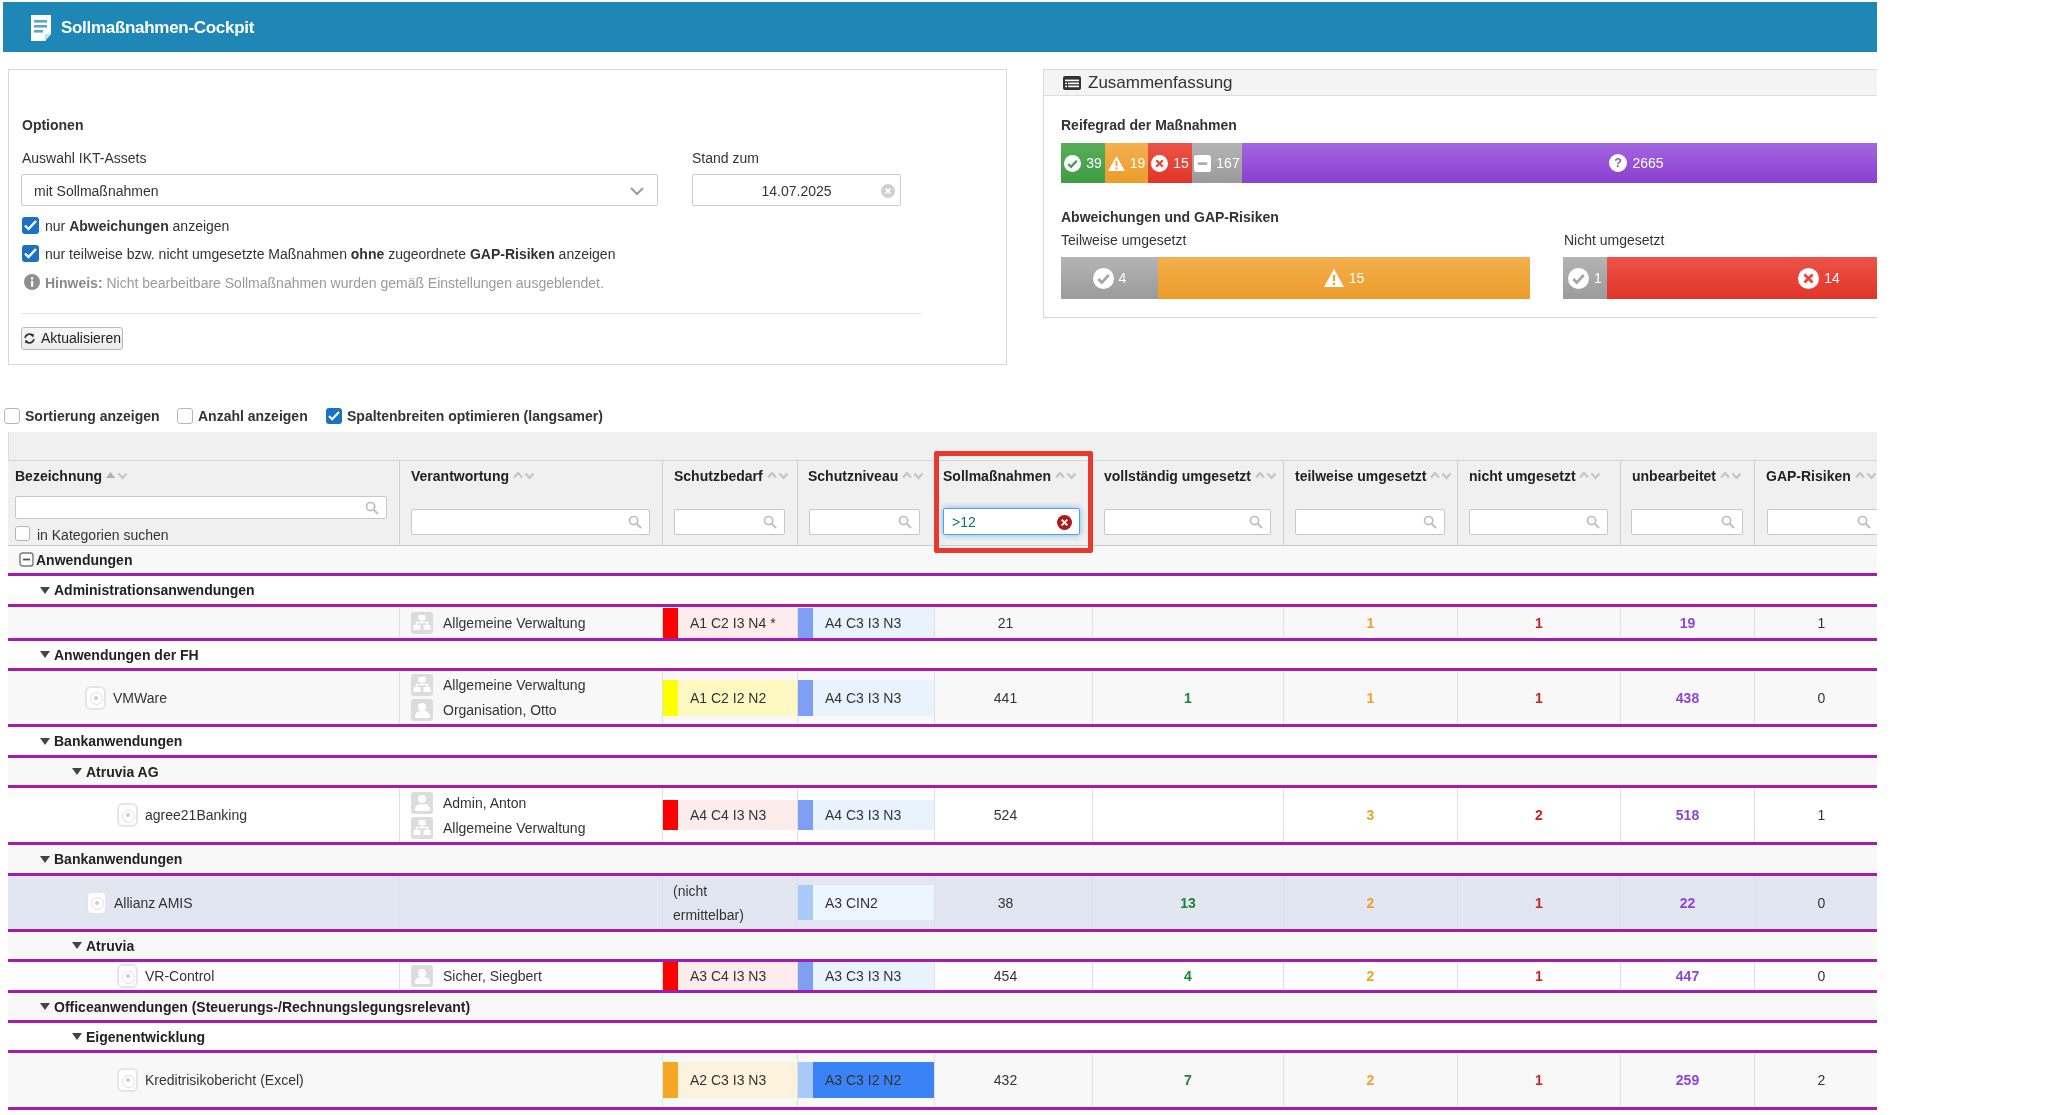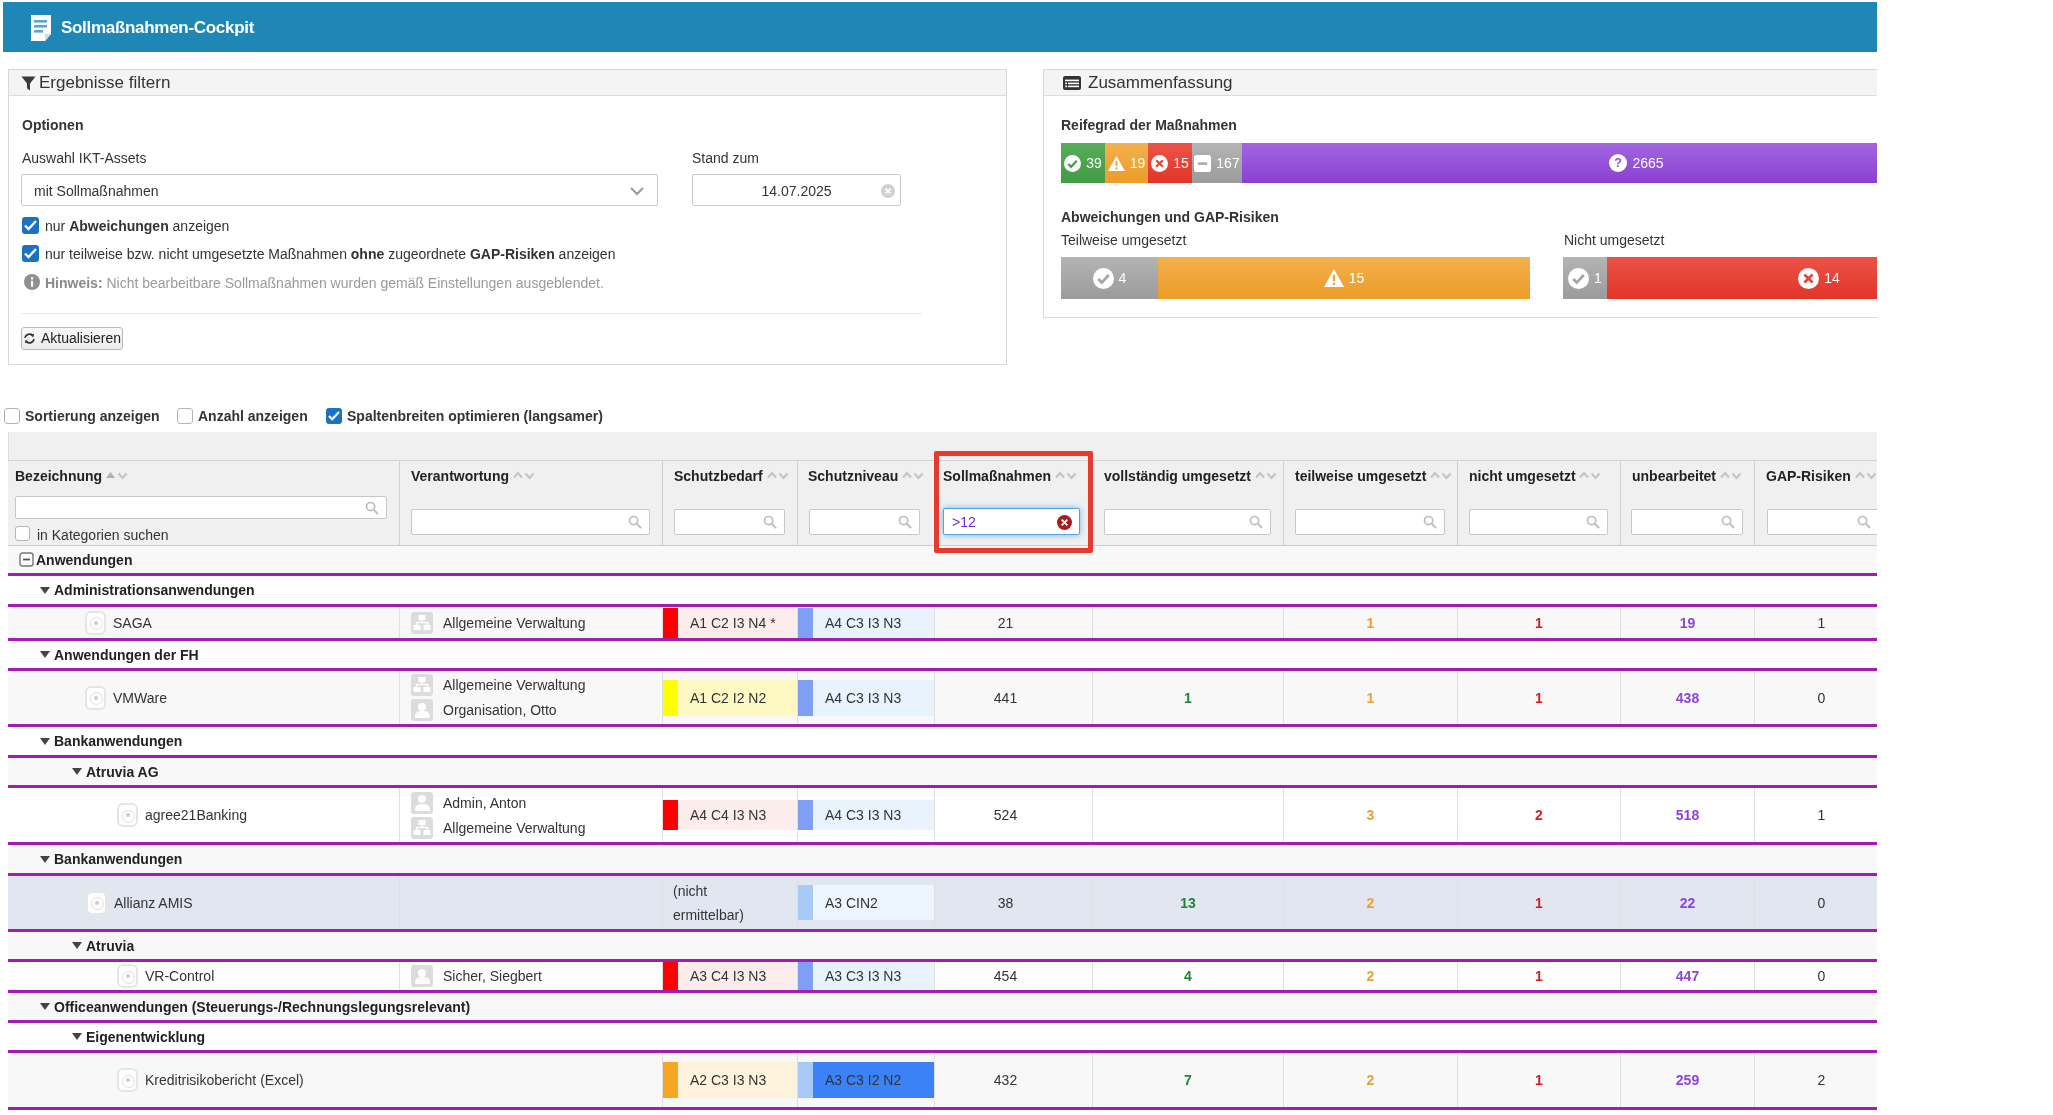--- a/index.html
+++ b/index.html
@@ -88,26 +88,20 @@
       <rect x="4" y="15" width="9" height="2.6" fill="#5aa7c8"></rect>
     </svg>
     <div class="title">Sollmaßnahmen-Cockpit</div>
     <div id="helpbtn">?</div>
     <div id="extras">Extras <span style="display:inline-block;width:0;height:0;border-left:5px solid transparent;border-right:5px solid transparent;border-top:6px solid #1e87b5;vertical-align:1px"></span></div>
     <div id="closebtn">
         <span>✖</span>
       </div>
   </div>
   <div id="pfilter" class="panel">
-    <div class="phead">
-      <svg style="position:absolute;left:12px;top:6px" width="15" height="15" viewBox="0 0 15 15">
-          <path d="M0.5 0.5 h14 l-5.5 7 v7 l-3 -2.2 v-4.8 z" fill="#3a3a3a"></path>
-        </svg>
-      <span style="position:absolute;left:30px;top:3px">Ergebnisse filtern</span>
-    </div>
     <div class="lbl b" style="left:13px;top:47px">Optionen</div>
     <div class="lbl" style="left:13px;top:80px">Auswahl IKT-Assets</div>
     <div class="input" style="left:12px;top:104px;width:637px;height:32px">
       <span style="position:absolute;left:12px;top:8px;font-size:14px">mit Sollmaßnahmen</span>
       <svg style="position:absolute;right:13px;top:12px" width="14" height="9" viewBox="0 0 14 9">
           <path d="M1 1 l6 6 l6 -6" fill="none" stroke="#9a9a9a" stroke-width="2"></path>
         </svg>
     </div>
     <div class="lbl" style="left:683px;top:80px">Stand zum</div>
     <div class="input" style="left:683px;top:104px;width:209px;height:32px">
@@ -330,21 +324,21 @@
           <path d="M9.4 9.4 L14 14" stroke="#bdbdbd" stroke-width="2"></path>
         </svg>
       </div>
     <div class="flt" style="left:801px;top:77px;width:111px;height:26px">
         <svg class="mag" width="14" height="14" viewBox="0 0 15 15">
           <circle cx="6" cy="6" r="4.4" fill="none" stroke="#bdbdbd" stroke-width="1.8"></circle>
           <path d="M9.4 9.4 L14 14" stroke="#bdbdbd" stroke-width="2"></path>
         </svg>
       </div>
     <div class="flt" style="left:935px;top:76px;width:137px;height:27px;border:1px solid #58a0dc;box-shadow:0 0 6px rgba(82,168,236,.8)">
-      <span style="position:absolute;left:8px;top:5px;font-size:14px;color:#6d28d9">&gt;12</span>
+      <span style="position:absolute;left:8px;top:5px;font-size:14px;color:#0f766e">&gt;12</span>
       <svg style="position:absolute;right:7px;top:6px" width="15" height="15" viewBox="0 0 16 16">
           <circle cx="8" cy="8" r="8" fill="#a61d1d"></circle>
           <path d="M5 5 l6 6 M11 5 l-6 6" stroke="#fff" stroke-width="2"></path>
         </svg>
     </div>
     <div class="flt" style="left:1096px;top:77px;width:167px;height:26px">
         <svg class="mag" width="14" height="14" viewBox="0 0 15 15">
           <circle cx="6" cy="6" r="4.4" fill="none" stroke="#bdbdbd" stroke-width="1.8"></circle>
           <path d="M9.4 9.4 L14 14" stroke="#bdbdbd" stroke-width="2"></path>
         </svg>
@@ -383,21 +377,20 @@
     <div class="row alt" style="top:114px;height:30px">
       <div class="grp" style="left:11px;top:0;height:100%"><svg width="15" height="15" viewBox="0 0 15 15" style="margin-right:2px">
             <rect x="1" y="1" width="13" height="13" rx="2.5" fill="#fff" stroke="#777" stroke-width="1.4"></rect>
             <rect x="4" y="6.6" width="7" height="1.8" fill="#555"></rect>
           </svg>Anwendungen</div>
     </div>
     <div class="row" style="top:144px;height:31px">
       <div class="grp" style="left:32px;top:0;height:100%"><span class="tri"></span>Administrationsanwendungen</div>
     </div>
     <div class="row alt" style="top:175px;height:34px">
-      <div class="cell" style="left:0;width:391px;border-left:none;padding-left:77px"><span class="iicon"></span>SAGA</div>
       <div class="cell" style="left:391px;width:263px;padding-left:11px"><span class="uicon org"><svg width="22" height="22" viewBox="0 0 22 22">
               <g stroke="#fff" stroke-width="1.5" fill="none">
                 <path d="M11 8 v2.5 M5.5 13 v-2.5 h11 v2.5"></path>
               </g>
               <rect x="7.5" y="3" width="7" height="5" fill="#fff"></rect>
               <rect x="2.5" y="13" width="7" height="5" fill="#fff"></rect>
               <rect x="12.5" y="13" width="7" height="5" fill="#fff"></rect>
             </svg></span>Allgemeine Verwaltung</div>
       <div class="cell" style="left:654px;width:135px">
           <span class="sbx" style="height:30px">

